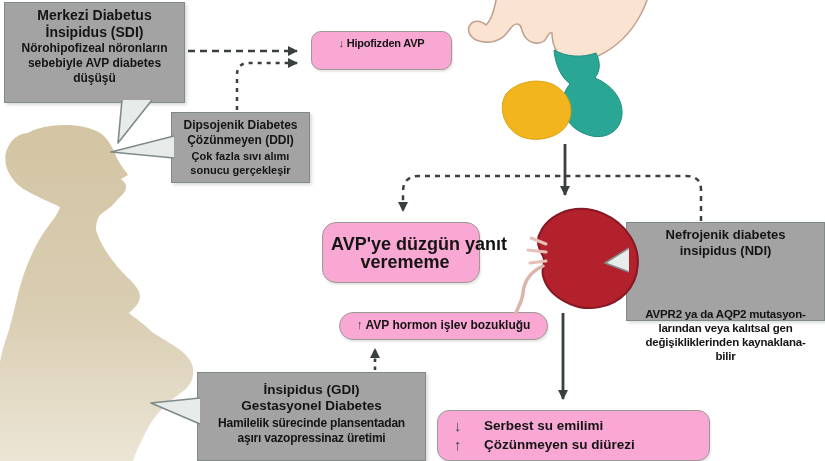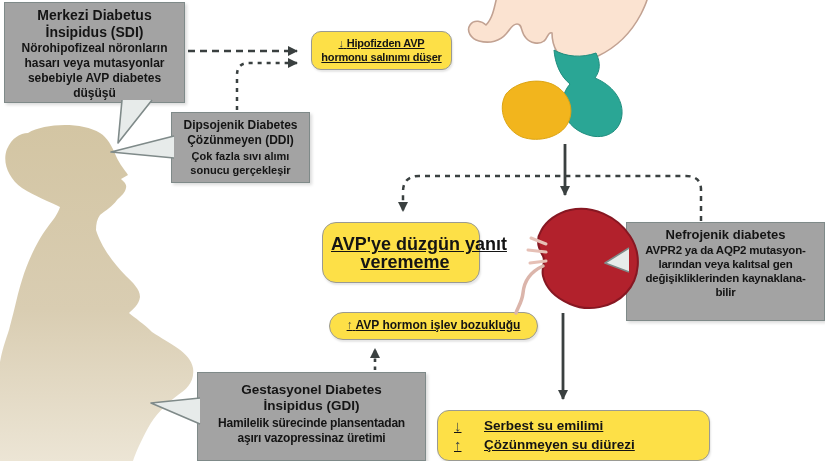--- a/index.html
+++ b/index.html
@@ -4,29 +4,29 @@
 <style>
   html,body{margin:0;padding:0;}
   body{width:825px;height:461px;overflow:hidden;background:#fff;
        font-family:"Liberation Sans","DejaVu Sans",sans-serif;}
   #canvas{position:relative;width:825px;height:461px;background:#ffffff;overflow:hidden;}
   svg.layer{position:absolute;left:0;top:0;pointer-events:none;}
   #under{z-index:0;}
   #over{z-index:5;}
   .box{position:absolute;box-sizing:border-box;color:#141414;font-weight:bold;text-align:center;z-index:2;}
   .box-gray{background:#a3a3a3;border:1.6px solid #7f8a89;box-shadow:2px 2px 3px rgba(0,0,0,.14);}
-  .box-cream{background:#fde047;border:1.5px solid #9a9a93;border-radius:12px;box-shadow:1px 2px 2px rgba(0,0,0,.10);text-decoration:underline;}
+  .box-cream{background:#f9a8d4;border:1.5px solid #9a9a93;border-radius:12px;box-shadow:1px 2px 2px rgba(0,0,0,.10);}
   .ln{white-space:nowrap;}
   .t14{font-size:14px;line-height:17px;}
   .t13{font-size:13px;line-height:16px;text-align:center;}
   .t135{font-size:13.5px;line-height:16px;}
   .t12{font-size:12px;line-height:14.5px;}
   .b12{font-size:12px;line-height:15px;}
   .b11{font-size:11px;line-height:13.5px;}
-  .b115{font-size:11.5px;line-height:14px;letter-spacing:-0.2px;}
+  .b115{font-size:11.5px;line-height:14px;letter-spacing:-0.2px;margin-top:48px;}
   .b12t{font-size:12px;line-height:15px;letter-spacing:-0.2px;}
   .gap2{height:2px;}
   .gap3{height:3px;}
   .ar{color:#3f4545;}
   .hip{font-size:11px;line-height:14px;letter-spacing:-0.2px;}
   .ver{font-size:18px;line-height:18px;padding-left:8px;}
   .isl{font-size:12px;line-height:24px;}
   .row{display:flex;align-items:center;height:19px;padding-left:16px;font-size:13.5px;text-align:left;}
   .row .ar{width:30px;font-size:15px;}
 </style>
@@ -71,21 +71,20 @@
       C 12 138, 20 133, 28 133 Z"></path>
   </svg>
 
   <div class="box box-gray" style="left:4px;top:2px;width:181px;height:101px;padding-top:4px;">
     <div class="t14">
       <div class="ln">Merkezi Diabetus</div>
       <div class="ln">İnsipidus (SDI)</div>
     </div>
     <div class="b12">
       <div class="ln">Nörohipofizeal nöronların</div>
-      <div class="ln">hasarı veya mutasyonlar</div>
       <div class="ln">sebebiyle AVP diabetes</div>
       <div class="ln">düşüşü</div>
     </div>
   </div>
 
   <div class="box box-gray" style="left:171px;top:112px;width:139px;height:71px;padding-top:5px;">
     <div class="t12">
       <div class="ln">Dipsojenik Diabetes</div>
       <div class="ln">Çözünmeyen (DDI)</div>
     </div>
@@ -94,51 +93,51 @@
       <div class="ln">Çok fazla sıvı alımı</div>
       <div class="ln">sonucu gerçekleşir</div>
     </div>
   </div>
 
   <div class="box box-cream" style="left:311px;top:31px;width:141px;height:39px;padding-top:4px;border-radius:10px;">
     <div class="hip">
       <span class="ar">↓</span>
       <span class="ln">Hipofizden AVP</span>
     </div>
-    <div class="hip ln">hormonu salınımı düşer</div>
   </div>
 
   <div class="box box-cream" style="left:322px;top:222px;width:158px;height:61px;padding-top:12px;border-radius:14px;">
     <div class="ver ln">AVP'ye düzgün yanıt</div>
     <div class="ver ln">verememe</div>
   </div>
 
-  <div class="box box-cream" style="left:329px;top:312px;width:209px;height:28px;border-radius:14px;">
+  <div class="box box-cream" style="left:339px;top:312px;width:209px;height:28px;border-radius:14px;">
     <div class="isl ln">
       <span class="ar">↑</span>
       <span>AVP hormon işlev bozukluğu</span>
     </div>
   </div>
 
   <div class="box box-gray" style="left:626px;top:222px;width:199px;height:99px;padding-top:4px;">
     <div class="t13">
       <div class="ln">Nefrojenik diabetes</div>
+      <div class="ln">insipidus (NDI)</div>
     </div>
     <div class="b115">
       <div class="ln">AVPR2 ya da AQP2 mutasyon-</div>
       <div class="ln">larından veya kalıtsal gen</div>
       <div class="ln">değişikliklerinden kaynaklana-</div>
       <div class="ln">bilir</div>
     </div>
   </div>
 
   <div class="box box-gray" style="left:197px;top:372px;width:229px;height:89px;padding-top:9px;">
     <div class="t135">
+      <div class="ln">İnsipidus (GDI)</div>
       <div class="ln">Gestasyonel Diabetes</div>
-      <div class="ln">İnsipidus (GDI)</div>
     </div>
     <div class="gap2"></div>
     <div class="b12t">
       <div class="ln">Hamilelik sürecinde plansentadan</div>
       <div class="ln">aşırı vazopressinaz üretimi</div>
     </div>
   </div>
 
   <div class="box box-cream" style="left:437px;top:410px;width:273px;height:51px;padding-top:5px;border-radius:12px;">
     <div class="row">

